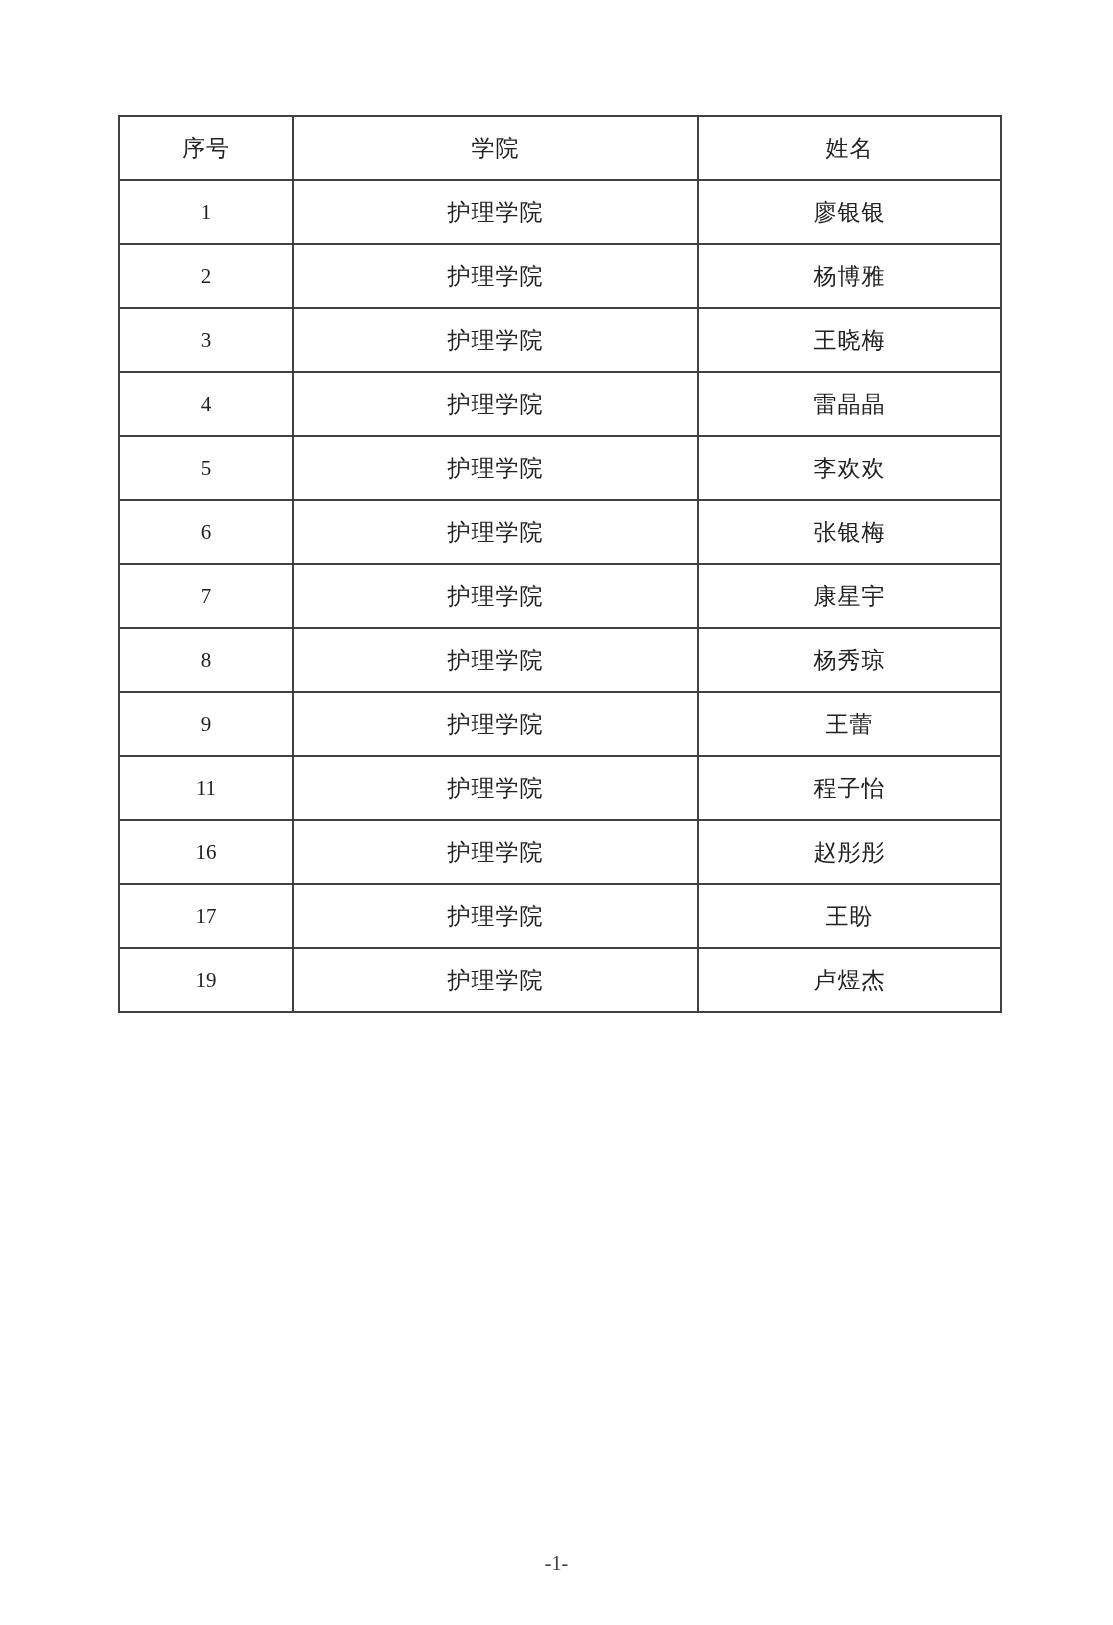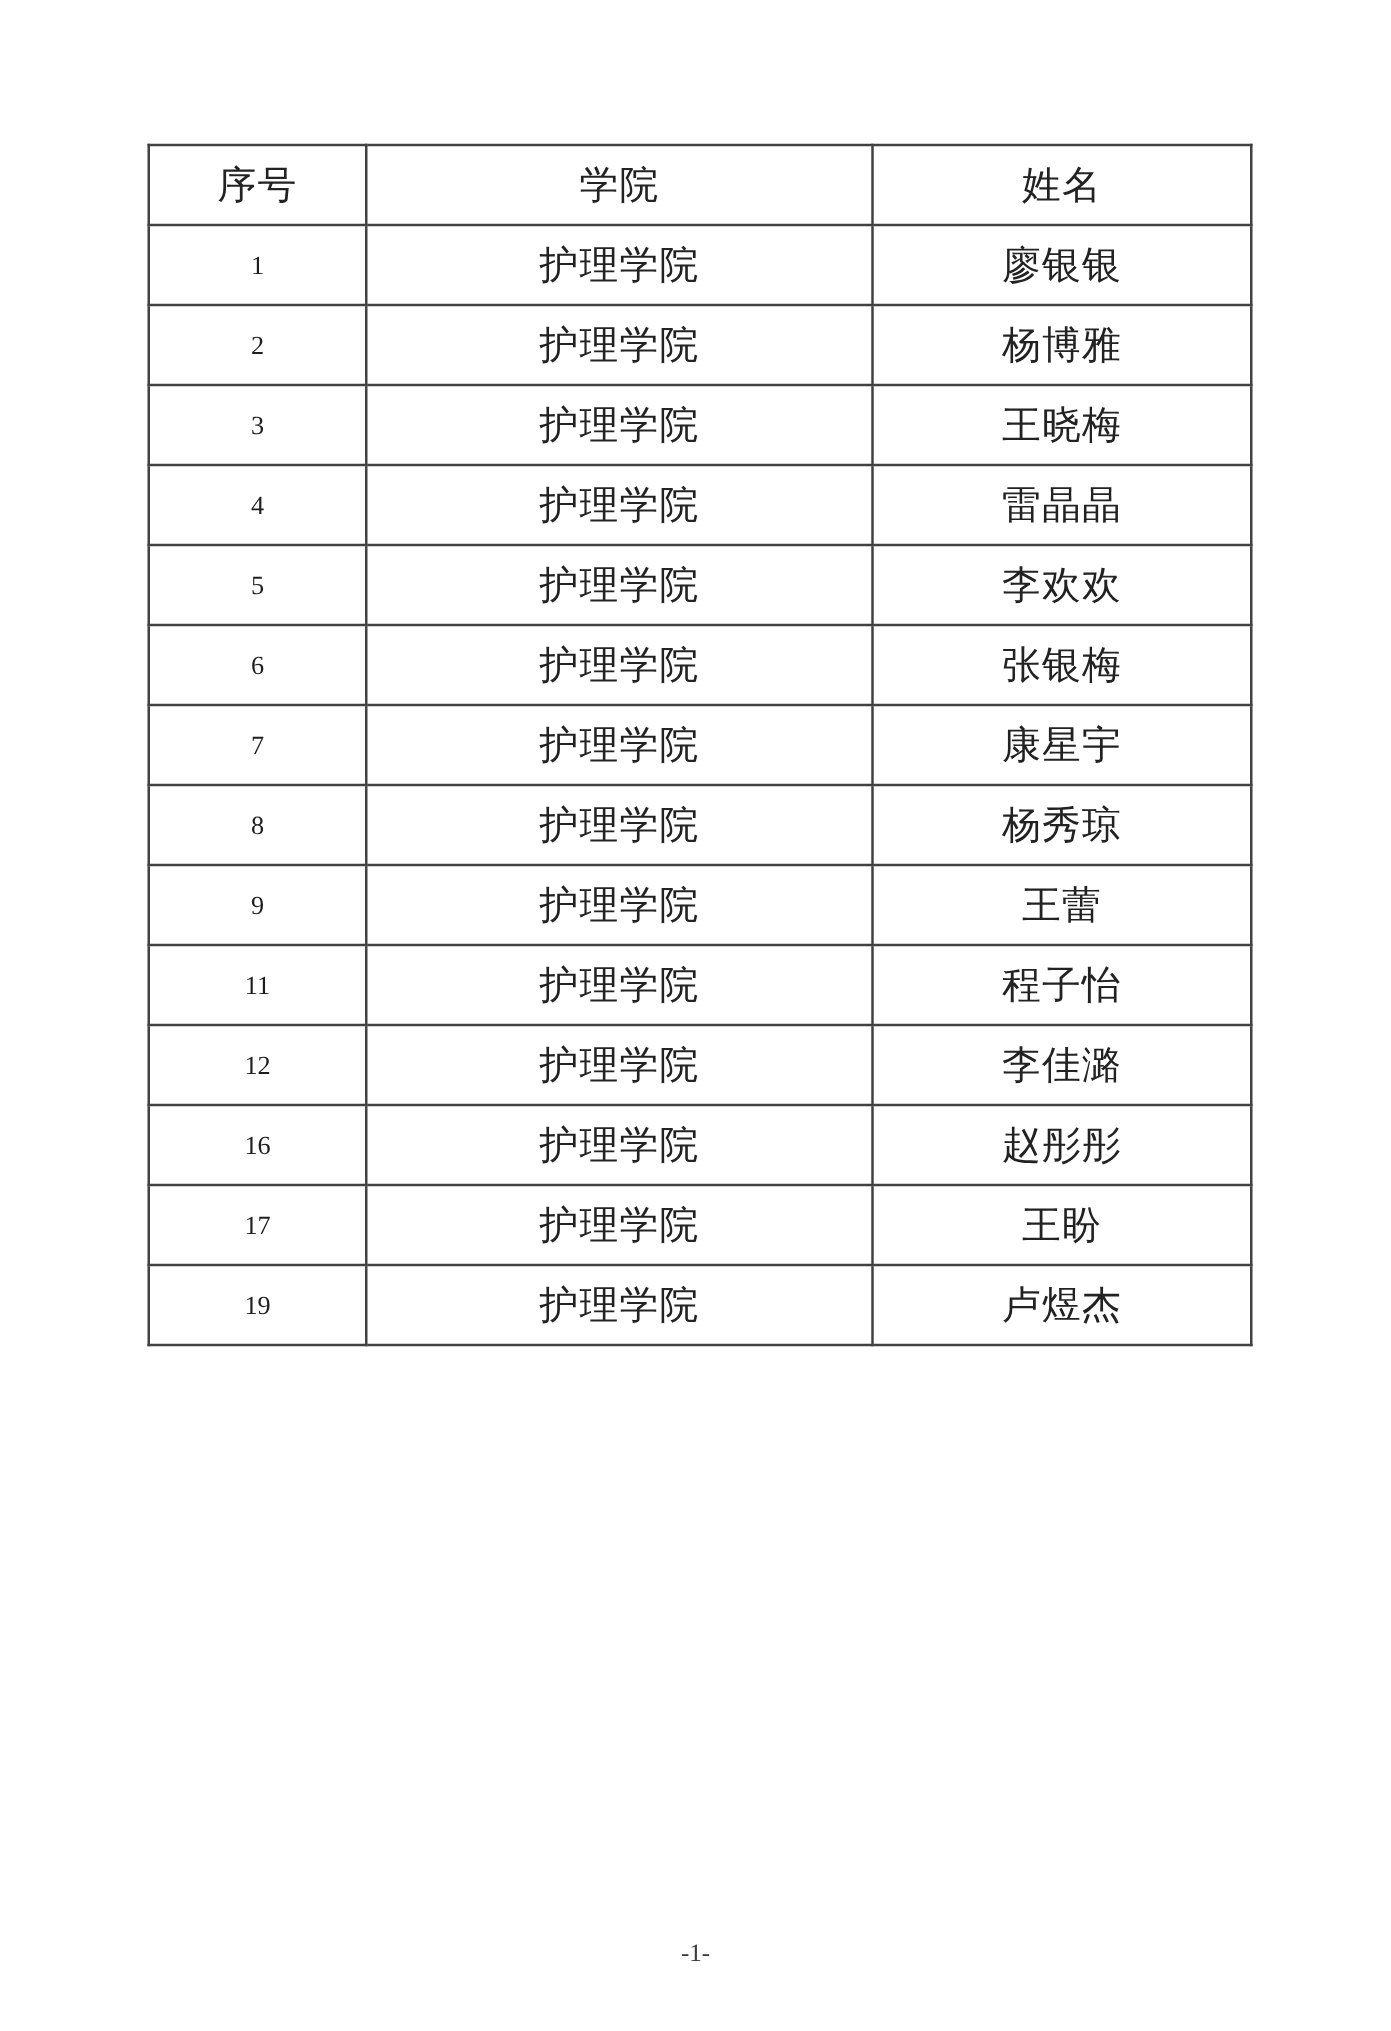--- a/index.html
+++ b/index.html
@@ -30,21 +30,21 @@
   table.roster td, table.roster th {
     border: 2px solid #414141;
     height: 62px; 
     text-align: center;
     vertical-align: middle;
     padding: 0;
     font-weight: normal;
   }
   .cn {
     font-family: "Liberation Sans", sans-serif;
-    font-size: 31px;
+    font-size: 23px;
     letter-spacing: 1px;
     color: #222222;
   }
   .num {
     font-family: "Liberation Serif", serif;
     font-size: 21px;
     color: #1e1e1e;
   }
   .footer {
     position: absolute;
@@ -130,25 +130,20 @@
     <td class="cn">王蕾</td>
   </tr>
 
 
   <tr>
     <td class="num">11</td>
     <td class="cn">护理学院</td>
     <td class="cn">程子怡</td>
   </tr>
 
-  <tr>
-    <td class="num">12</td>
-    <td class="cn">护理学院</td>
-    <td class="cn">李佳潞</td>
-  </tr>
 
 
 
 
   <tr>
     <td class="num">16</td>
     <td class="cn">护理学院</td>
     <td class="cn">赵彤彤</td>
   </tr>
 

